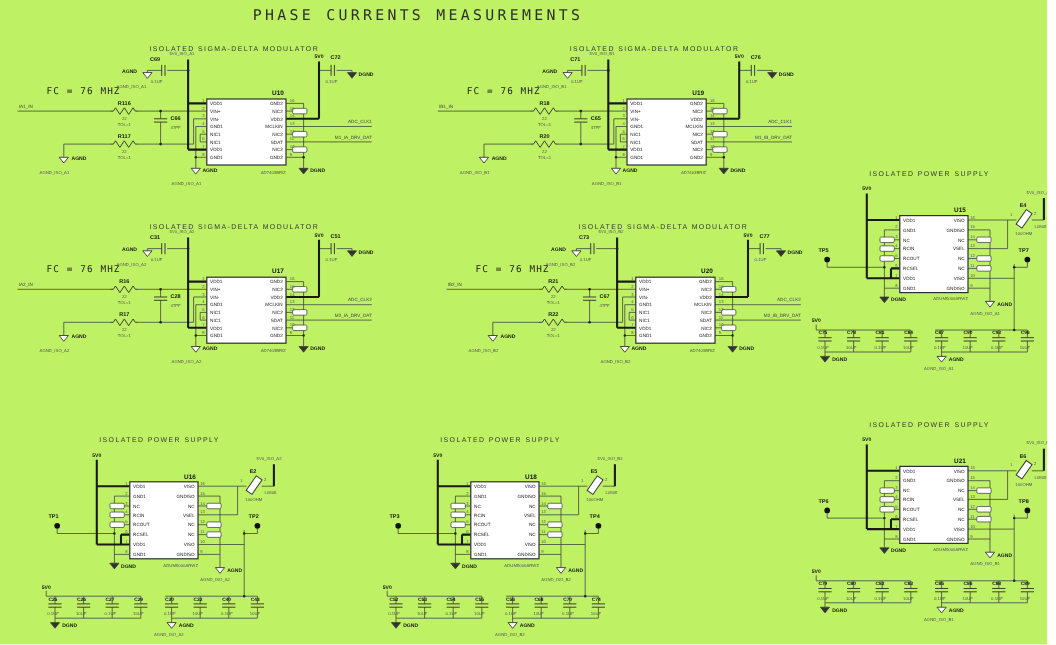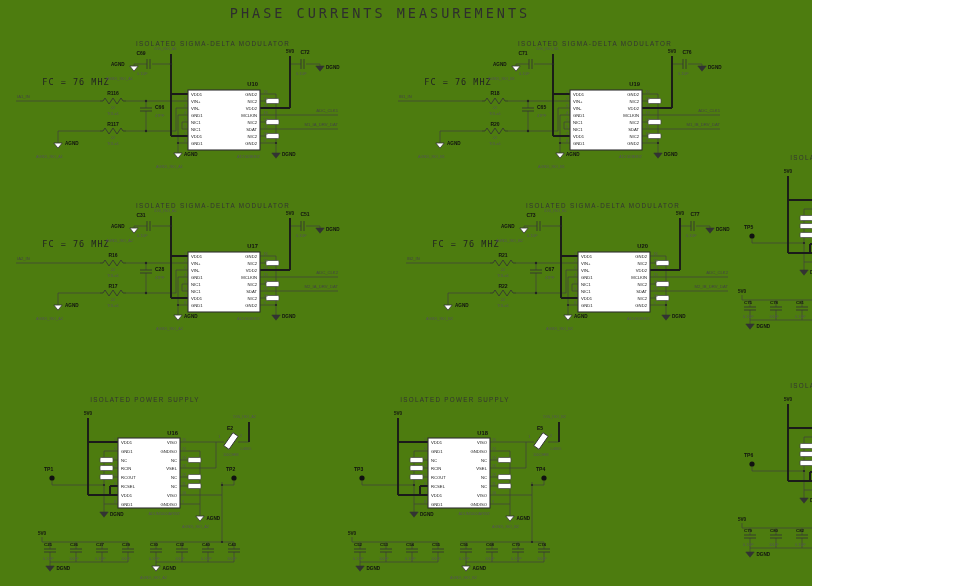--- a/index.html
+++ b/index.html
@@ -1,16 +1,16 @@
 <!DOCTYPE html>
 <html><head>
 <meta charset="utf-8">
 <style>
   html,body{margin:0;padding:0;background:#ffffff;}
-  #page{width:812px;height:586px;background:#4d7c0f;position:relative;overflow:hidden;}
+  #page{width:952px;height:586px;background:#bef264;position:relative;overflow:hidden;}
   svg{display:block;}
   text{font-family:"Liberation Sans",sans-serif;fill:#222;}
   .title{font-family:"DejaVu Sans Mono",monospace;font-size:13.5px;letter-spacing:3px;fill:#2e2e2e;}
   .hd{font-size:6.3px;letter-spacing:1.3px;fill:#333;}
   .fc{font-family:"DejaVu Sans Mono",monospace;font-size:8.5px;letter-spacing:1px;fill:#222;}
   .ref{font-size:5px;font-weight:bold;fill:#111;}
   .icref{font-size:5.8px;font-weight:bold;fill:#111;}
   .capref{font-size:4.4px;font-weight:bold;fill:#111;}
   .tiny{font-size:3.9px;fill:#555;}
   .t45{font-size:4.6px;font-weight:bold;fill:#111;}

